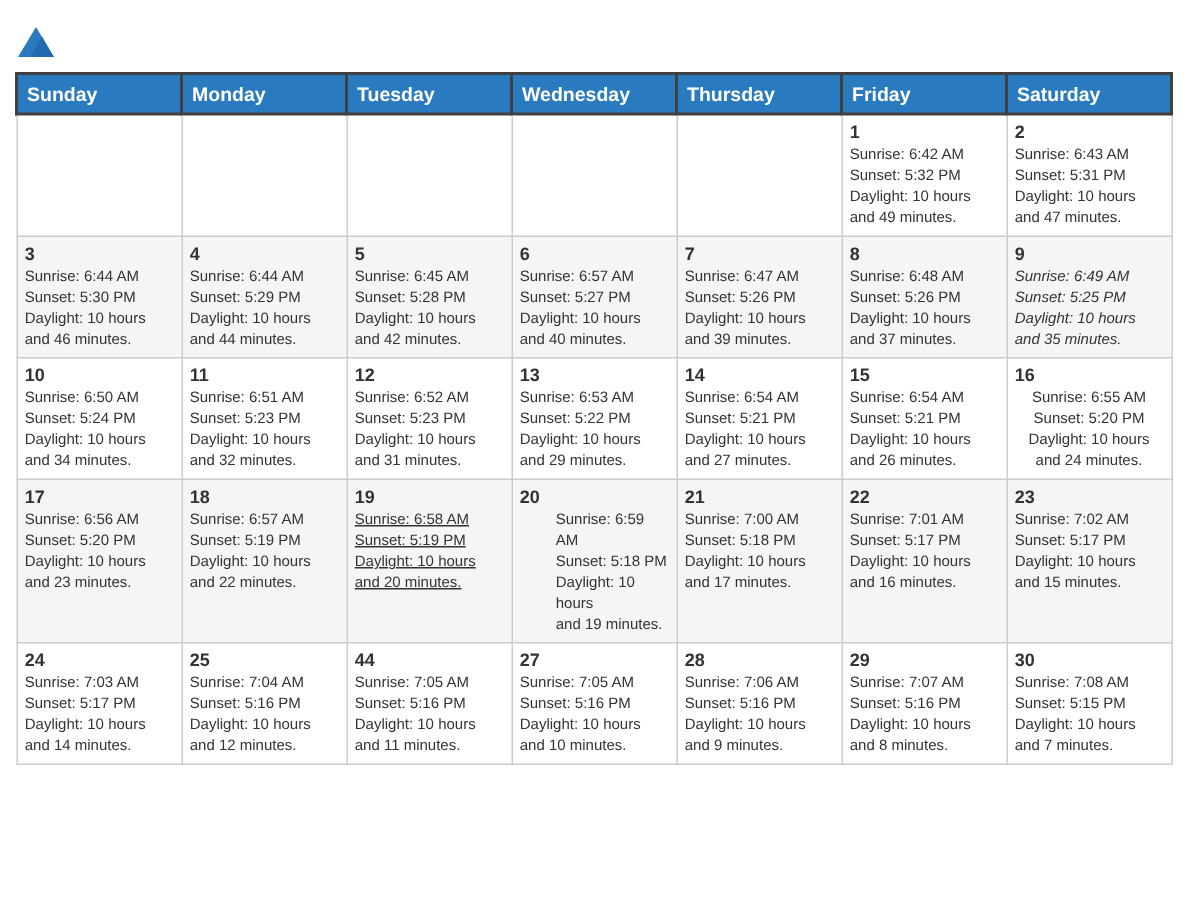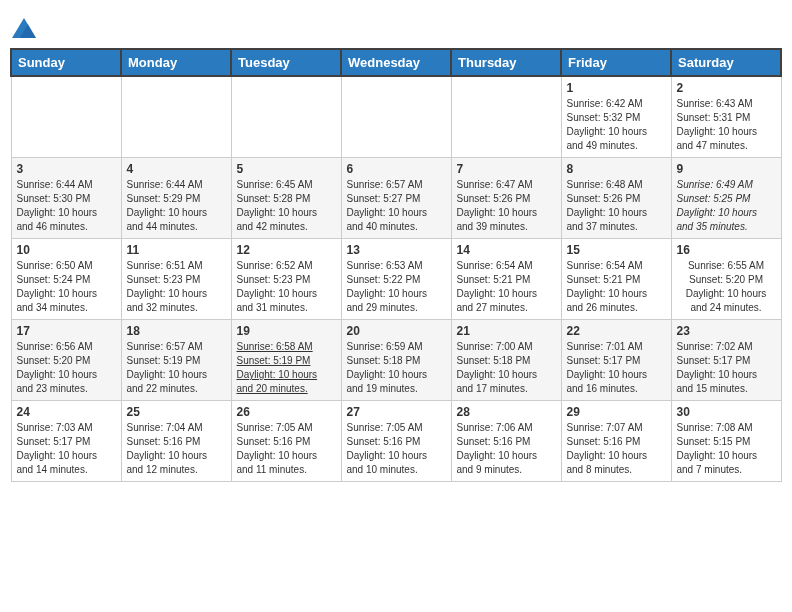--- a/index.html
+++ b/index.html
@@ -270,21 +270,21 @@
         </td>
         <td>
           <span class="day-number">19</span>
           <div class="day-info" style="white-space: pre-line; text-decoration: underline;">Sunrise: 6:58 AM
 Sunset: 5:19 PM
 Daylight: 10 hours
 and 20 minutes.</div>
         </td>
         <td>
           <span class="day-number">20</span>
-          <div class="day-info" style="white-space: pre-line;">Sunrise: 6:59 AM
+          <div class="day-info" style="white-space: pre-line; margin-left: 24px;">Sunrise: 6:59 AM
 Sunset: 5:18 PM
 Daylight: 10 hours
 and 19 minutes.</div>
         </td>
         <td>
           <span class="day-number">21</span>
           <div class="day-info" style="white-space: pre-line;">Sunrise: 7:00 AM
 Sunset: 5:18 PM
 Daylight: 10 hours
 and 17 minutes.</div>
@@ -313,21 +313,21 @@
 and 14 minutes.</div>
         </td>
         <td>
           <span class="day-number">25</span>
           <div class="day-info" style="white-space: pre-line;">Sunrise: 7:04 AM
 Sunset: 5:16 PM
 Daylight: 10 hours
 and 12 minutes.</div>
         </td>
         <td>
-          <span class="day-number">26</span>
+          <span class="day-number">44</span>
           <div class="day-info" style="white-space: pre-line;">Sunrise: 7:05 AM
 Sunset: 5:16 PM
 Daylight: 10 hours
 and 11 minutes.</div>
         </td>
         <td>
           <span class="day-number">27</span>
           <div class="day-info" style="white-space: pre-line;">Sunrise: 7:05 AM
 Sunset: 5:16 PM
 Daylight: 10 hours

